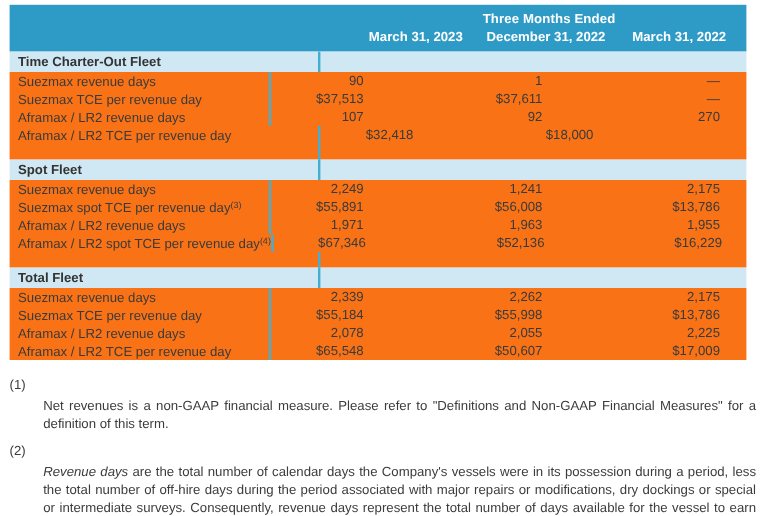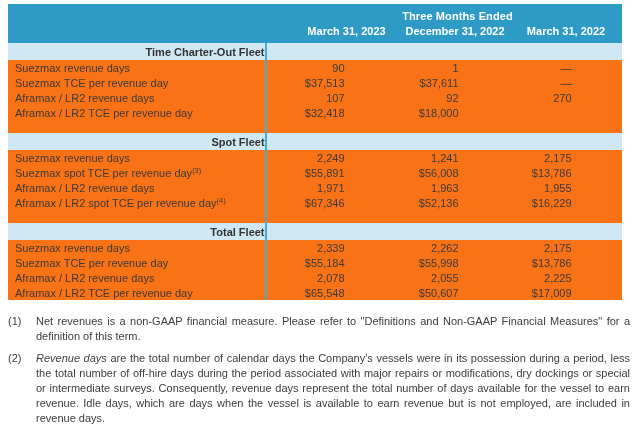--- a/index.html
+++ b/index.html
@@ -10,37 +10,37 @@
   
   .thead { background:#2e9bc7; color:#ffffff; font-weight:bold; padding:4px 0 5px 0; }
   .thead .hline { display:flex; height:15px; align-items:center; }
   .thead .lbl-sp { width:285px; }
   .group-span { width:329px; text-align:center; letter-spacing:.1px; }
   .hc { text-align:center; }
   .hc1 { width:107px; } .hc2 { width:110px; } .hc3 { width:112px; }
 
   
   .row { display:flex; height:15px; align-items:center; background:#f97316; }
-  .row.sect { height:17px; background:#cfe8f4;text-align:right; }
+  .row.sect { height:17px; background:#cfe8f4; }
   .row.spacer { height:13px; }
   .lbl { width:285px; padding-left:7px; white-space:nowrap; }
   .sect .lbl { font-weight:bold; color:#333333; }
   .vals { width:398px; height:100%; display:flex; align-items:center;
-          border-left:2px solid #45aed3; }
+          border-left:2px solid #45aed3;gap:36px; }
   .c { text-align:right; white-space:nowrap; }
   .c1 { width:105px; padding-right:27px; }
   .c2 { width:110px; padding-right:23px; }
   .c3 { width:112px; padding-right:22px; }
   sup { font-size:7.5px; vertical-align:4px; }
 
   
   .footnotes { margin:14px 8px 0 8px; font-size:11px; line-height:15px; color:#3c3c3c; }
   .fn { display:flex; margin-bottom:7px; }
   .fn-num { width:28px; flex-shrink:0; }
-  .fn-text { flex:1; text-align:justify; padding-right:2px; }
+  .fn-text { flex:1; text-align:justify; padding-right:2px;margin-top:18px; }
   .fn-text i { font-style:italic; }
 </style>
 </head>
 <body>
 
 <div class="table-wrap">
 
   <div class="thead">
     <div class="hline">
       <div class="lbl-sp"></div>

